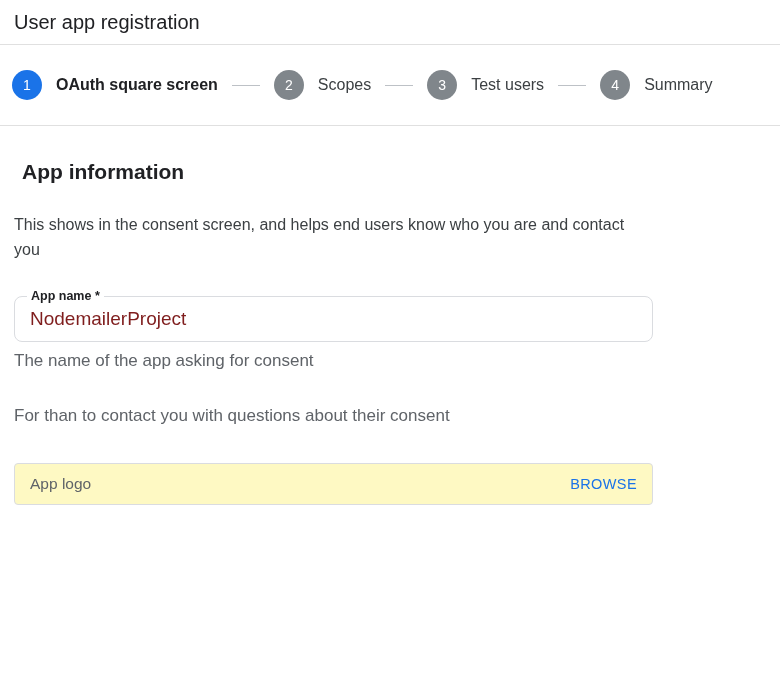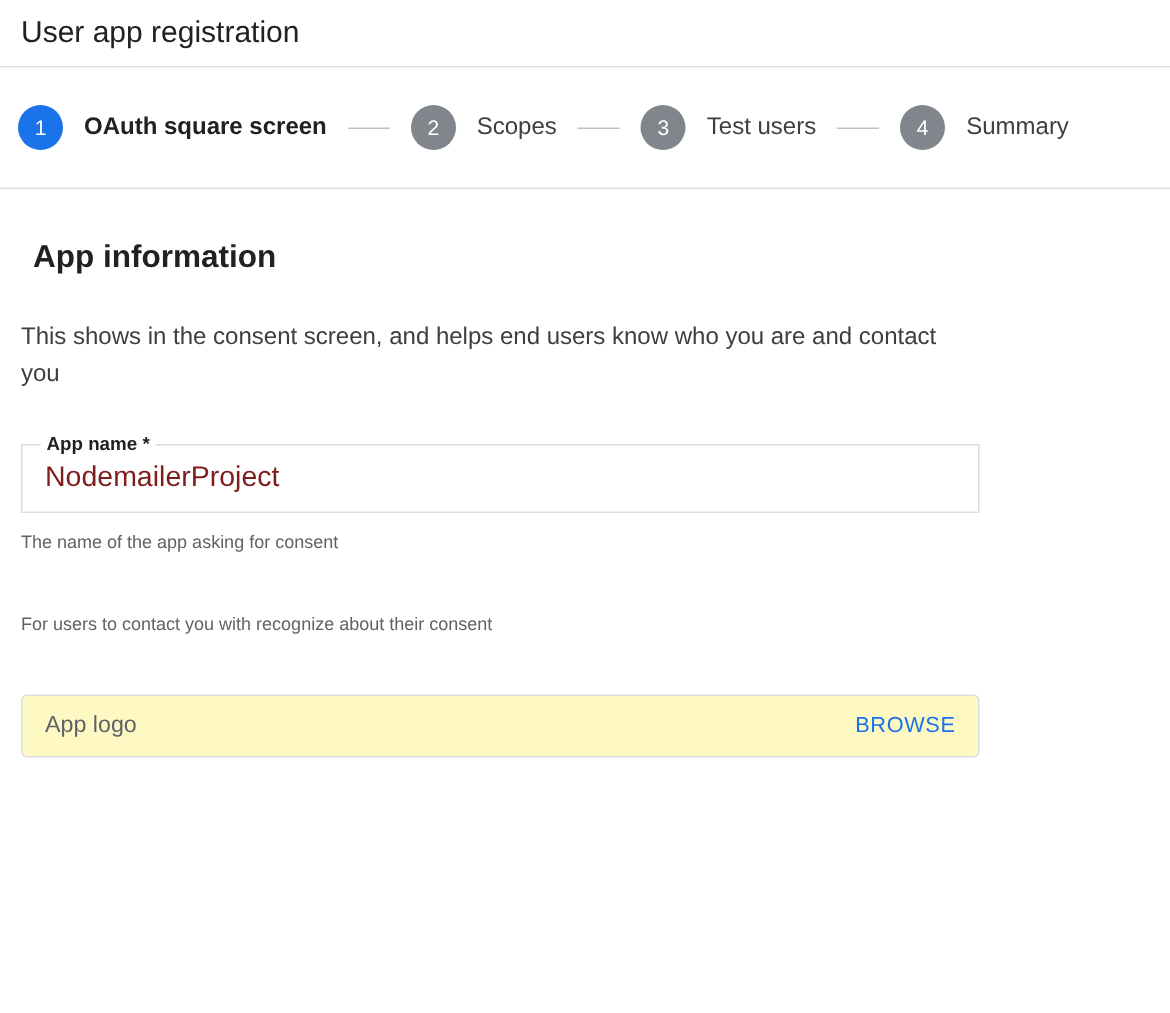--- a/index.html
+++ b/index.html
@@ -111,21 +111,21 @@
   .field-group.second { margin-top: 35px; }
   .field-group.third  { margin-top: 37px; }
 
   
   .textfield {
     position: relative;
     width: 639px;
     height: 46px;
     box-sizing: border-box;
     border: 1px solid #dadce0;
-    border-radius: 0;
+    border-radius: 8px;
     display: flex;
     align-items: center;
     background: #fff;
     padding: 0 15px;
   }
   .textfield .notch-label {
     position: absolute;
     top: -8px;
     left: 12px;
     background: #ffffff;
@@ -197,21 +197,21 @@
     color: #1a73e8;
     letter-spacing: 0.4px;
     cursor: pointer;
     background: none;
     border: none;
     padding: 0;
     font-family: inherit;
   }
 
   .helper {
-    font-size: 12px;
+    font-size: 17px;
     line-height: 20px;
     color: #5f6368;
     margin-top: 9px;
     max-width: 630px;
     font-weight: 400;
   }
   .helper.multiline {
     line-height: 20.5px;
     margin-top: 7px;
     max-width: 628px;
@@ -264,21 +264,21 @@
 
   <div class="field-group">
     <div class="textfield">
       <span class="notch-label"><span>App name</span> <span>*</span></span>
       <span class="value">NodemailerProject</span>
     </div>
     <div class="helper">The name of the app asking for consent</div>
   </div>
 
   <div class="field-group second">
-    <div class="helper">For users to contact you with recognize about their consent</div>
+    <div class="helper">For than to contact you with questions about their consent</div>
   </div>
 
   <div class="field-group third">
     <div class="filefield">
       <span class="placeholder">App logo</span>
       <button class="browse-btn">BROWSE</button>
     </div>
   </div>
 
 </div>

